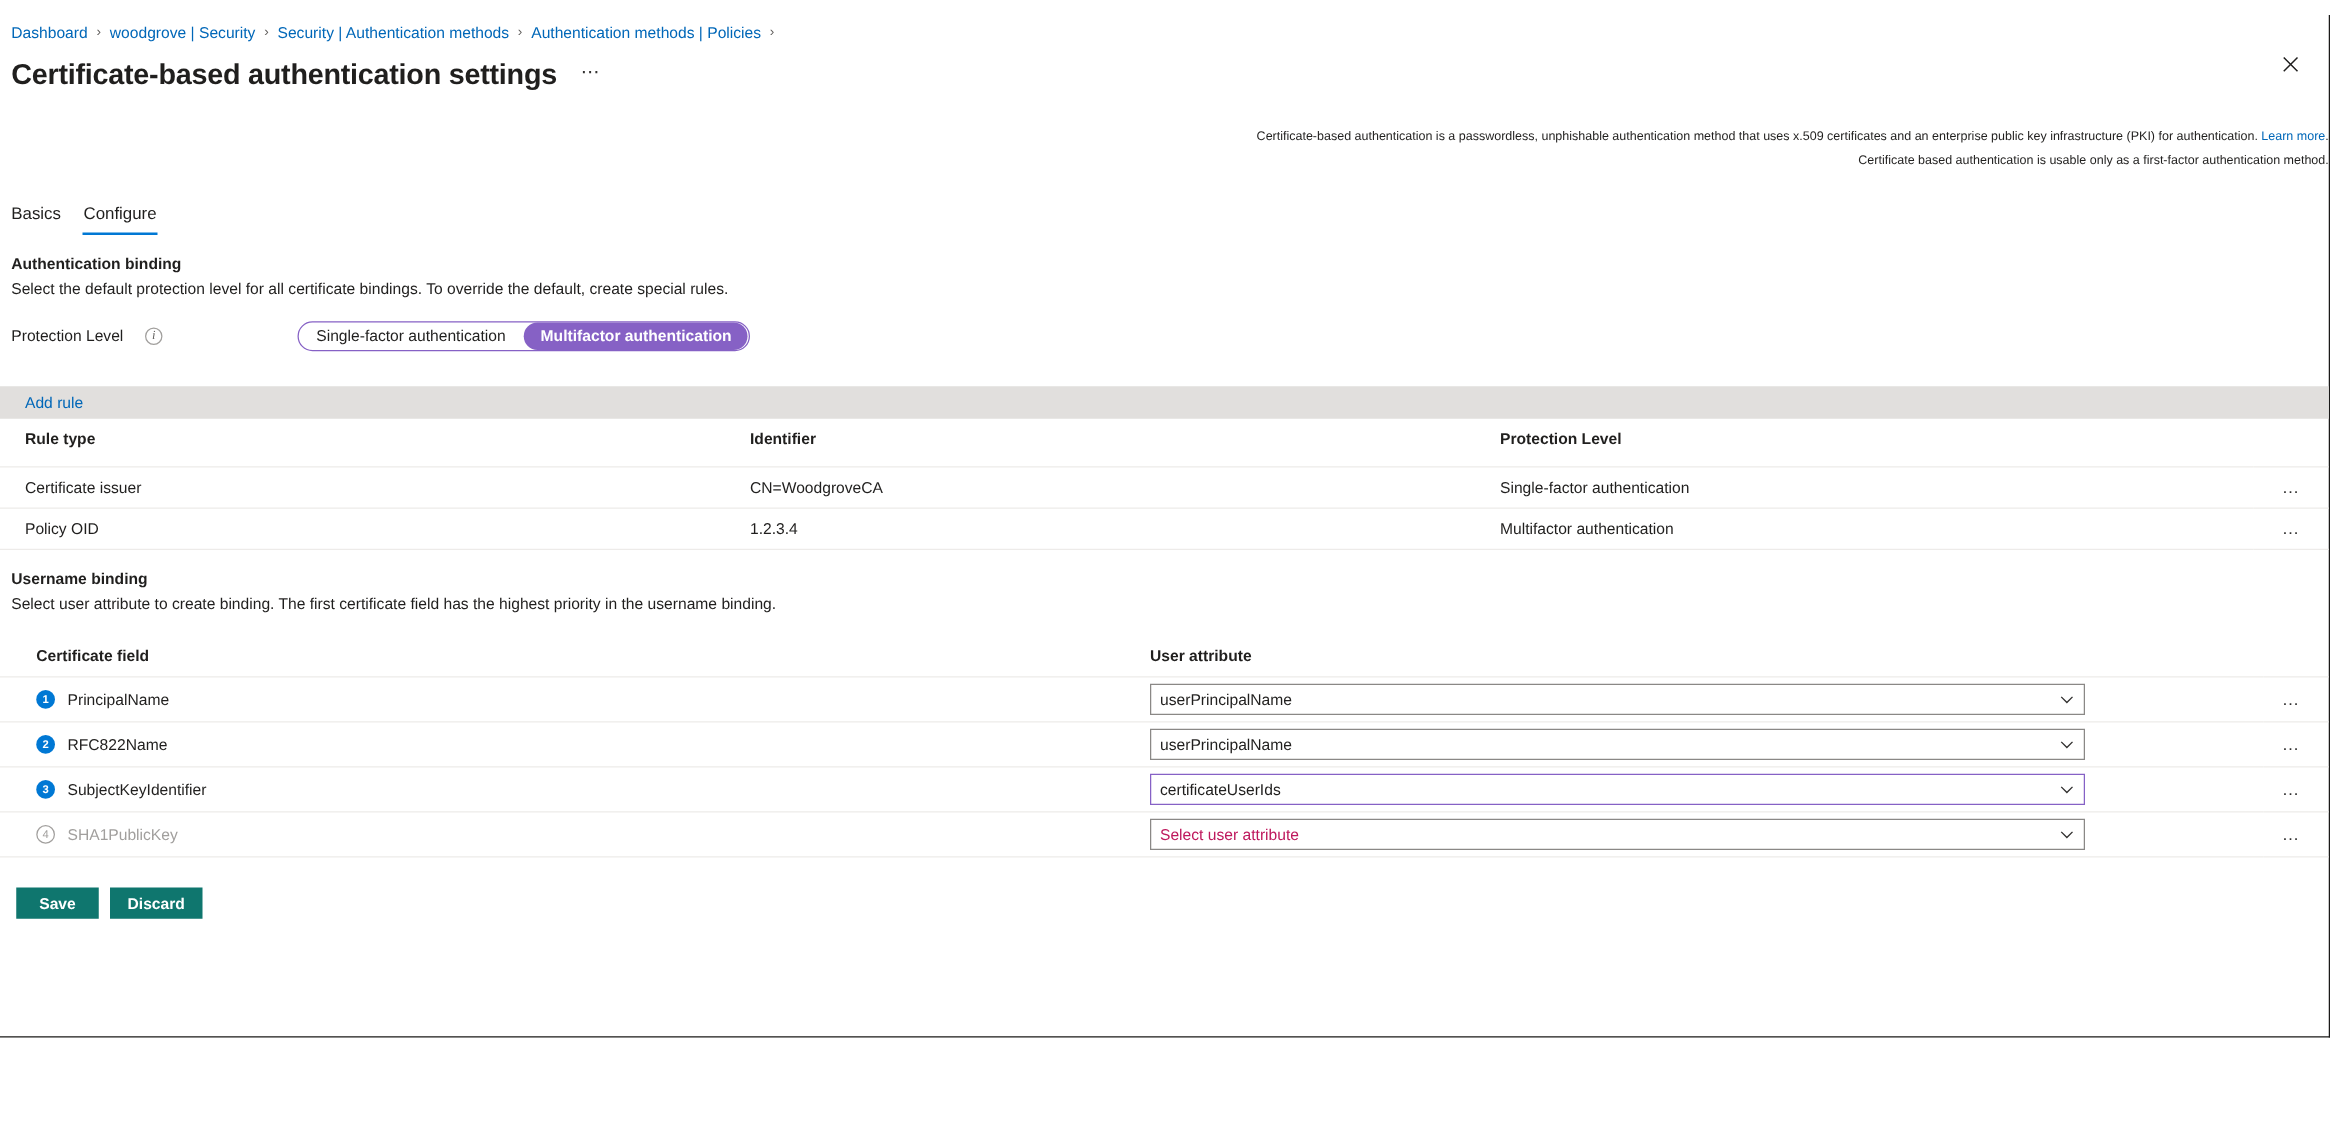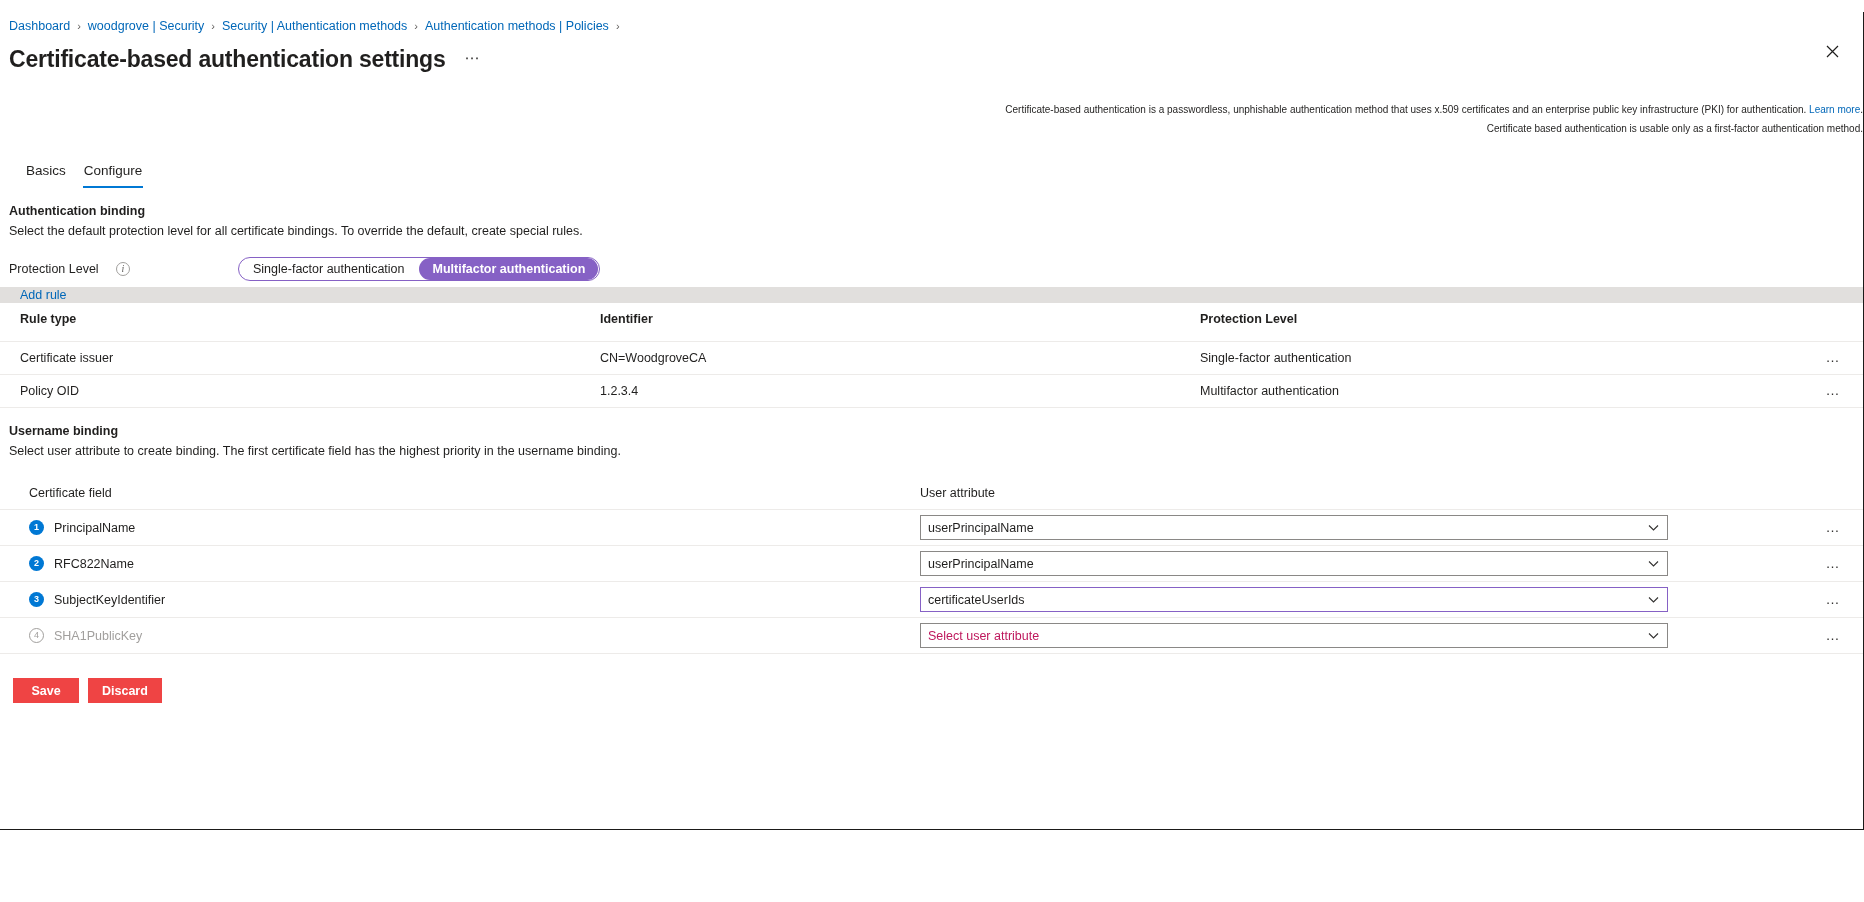--- a/index.html
+++ b/index.html
@@ -86,21 +86,21 @@
     line-height: 19px;
     color: #201f1e;
     text-align: right;
   }
   .intro a { color: #0067b8; text-decoration: none; }
 
   
   .tabs {
     display: flex;
     align-items: flex-end;
-    padding-left: 17px;
+    padding-left: 0;
     margin-top: 19px;
     height: 31px;
   }
   .tab {
     font-size: 13.5px;
     color: #201f1e;
     padding: 3px 9px 8px 9px;
     cursor: pointer;
     position: relative;
     line-height: 18px;
@@ -178,23 +178,23 @@
     margin: 1px;
   }
   .choice.selected {
     background: #8661c5;
     color: #ffffff;
     font-weight: 600;
   }
 
   
   .cmdbar {
-    margin-top: 5px;
+    margin-top: 27px;
     background: #e1dfdd;
-    height: 16px;
+    height: 26px;
     display: flex;
     align-items: center;
     padding-left: 20px;
   }
   .cmdbar-link {
     color: #0067b8;
     font-size: 12.5px;
     cursor: pointer;
   }
 
@@ -225,21 +225,21 @@
     line-height: 10px;
     display: inline-block;
   }
 
   
   .ub-wrap { margin-top: 20px; }
   .ub-table { width: 100%; border-collapse: collapse; }
   .ub-table th {
     text-align: left;
     font-size: 12.5px;
-    font-weight: normal;
+    font-weight: bold;
     color: #201f1e;
     padding: 8px 0 9px 0;
     border-bottom: 1px solid #edebe9;
   }
   .ub-table td {
     padding: 5px 0 5px 0;
     border-bottom: 1px solid #edebe9;
     font-size: 12.5px;
     color: #201f1e;
     height: 32px;
@@ -293,21 +293,21 @@
     display: flex; align-items: center;
   }
 
   
   .footer {
     padding: 24px 0 0 13px;
     display: flex;
     gap: 9px;
   }
   .btn {
-    background: #ef4444;
+    background: #0f766e;
     color: #ffffff;
     border: none;
     font-size: 12.5px;
     font-weight: 600;
     height: 25px;
     min-width: 66px;
     padding: 0 14px;
     cursor: pointer;
     font-family: "Liberation Sans", sans-serif;
   }

